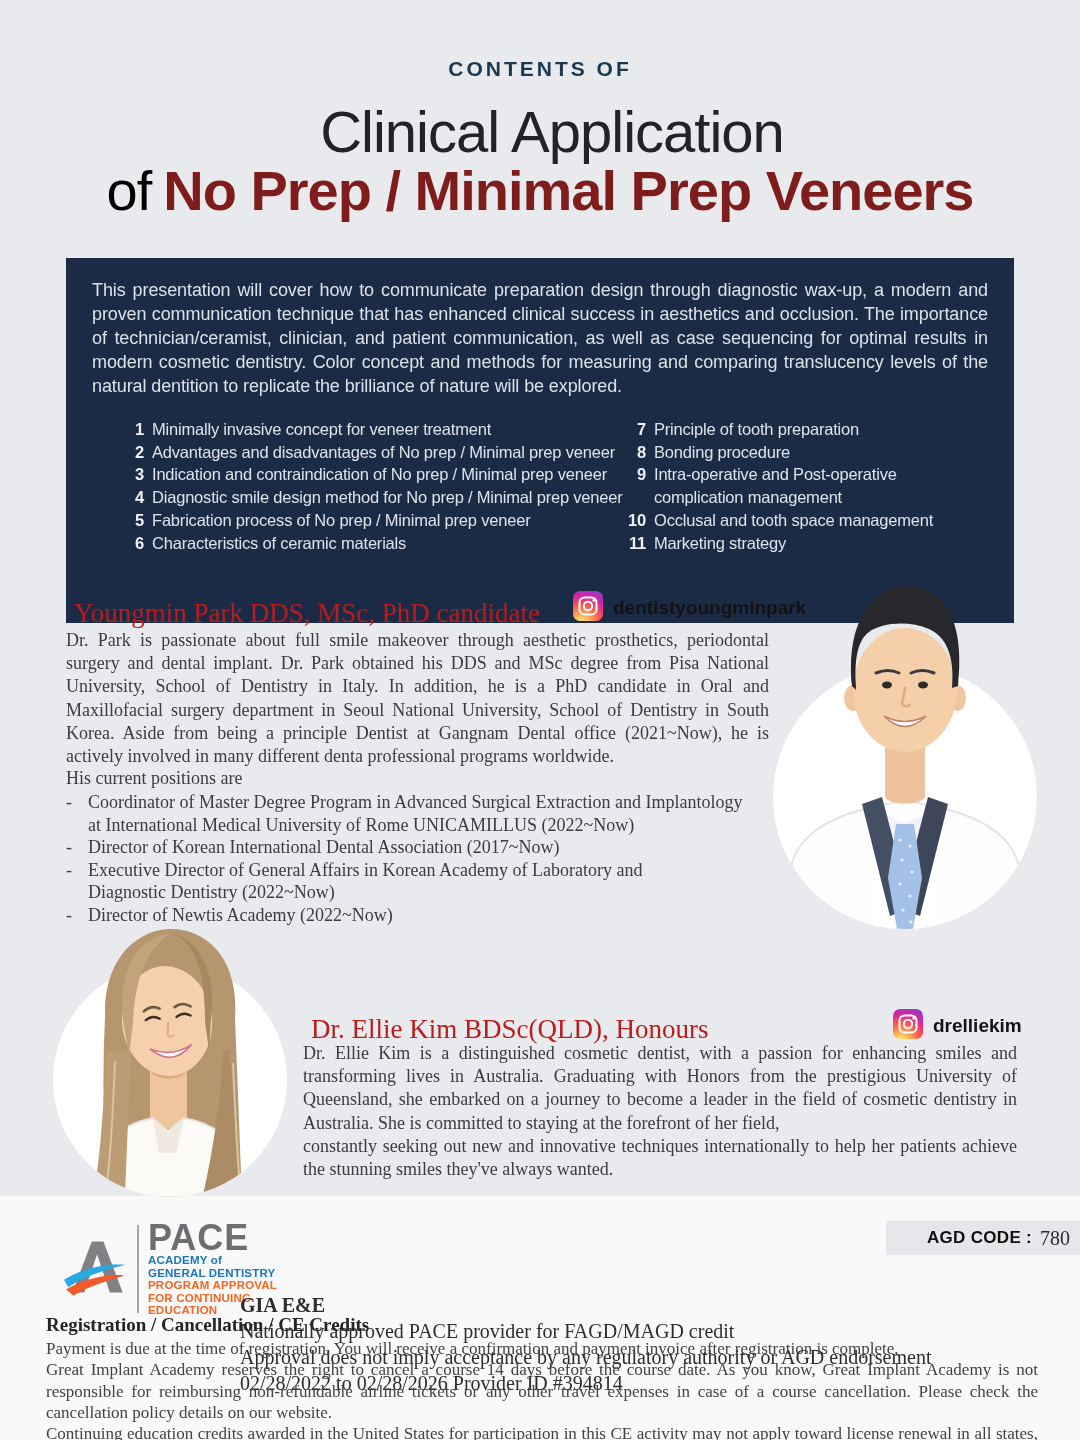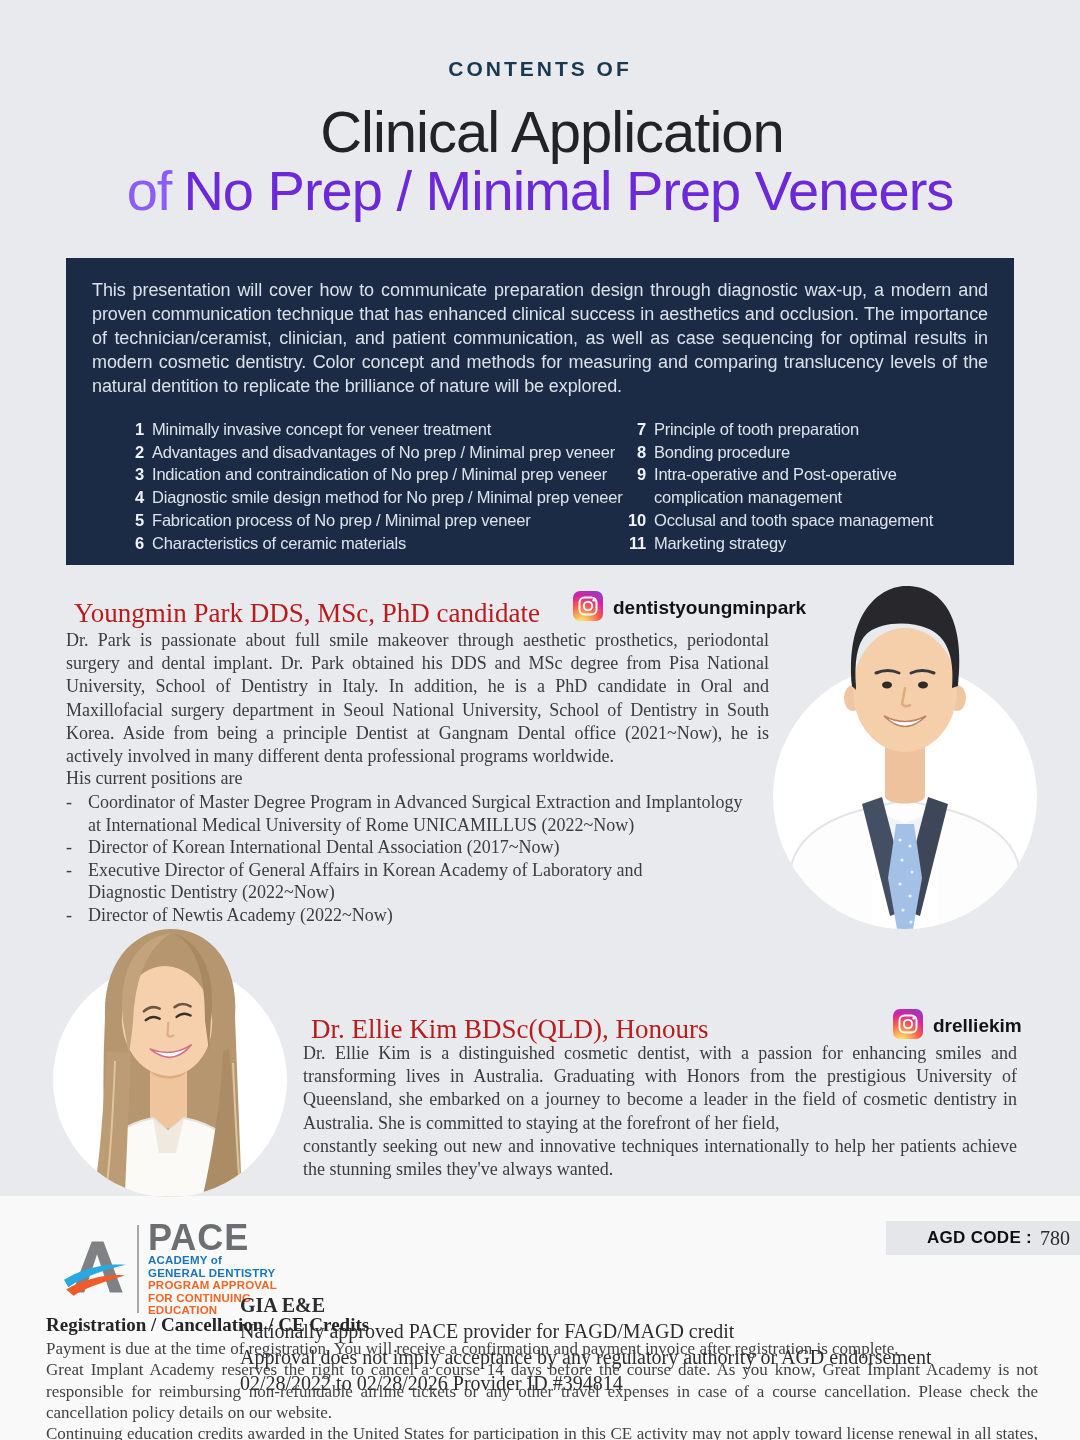--- a/index.html
+++ b/index.html
@@ -16,26 +16,26 @@
     font-size:21px; font-weight:700; letter-spacing:3px; color:#1a3850;
   }
   .title1 {
     position:absolute; top:86px; left:0; width:100%; text-align:center;
     font-size:58px; font-weight:400; color:#212327; letter-spacing:-1px; margin:12px;
   }
   .title2 {
     position:absolute; top:158px; left:0; width:100%; text-align:center;
     font-size:56px; margin:0; letter-spacing:-1px;
   }
-  .title2 .of { font-weight:400; color:#8b5cf6; margin-right:12px; }
-  .title2 .strong { font-weight:400; color:#6d28d9; }
+  .title2 .of { font-weight:400; color:#000000; margin-right:12px; }
+  .title2 .strong { font-weight:700; color:#7f1d1d; }
 
   
   .overview-box {
-    position:absolute; left:66px; top:258px; width:948px; height:307px;
+    position:absolute; left:66px; top:258px; width:948px; height:365px;
     background:#1c2b45;
   }
   .overview-box .lead {
     margin:20px 26px 0 26px; font-size:18px; line-height:24px;
     color:#dbe1ea; text-align:justify; letter-spacing:-0.1px;
   }
   .topics-col { position:absolute; top:160px; margin:0; padding:0; list-style:none; }
   .topics-col.left  { left:62px; }
   .topics-col.right { left:556px; }
   .topic-item { display:flex; font-size:16.5px; line-height:22.7px; letter-spacing:-0.2px; }

